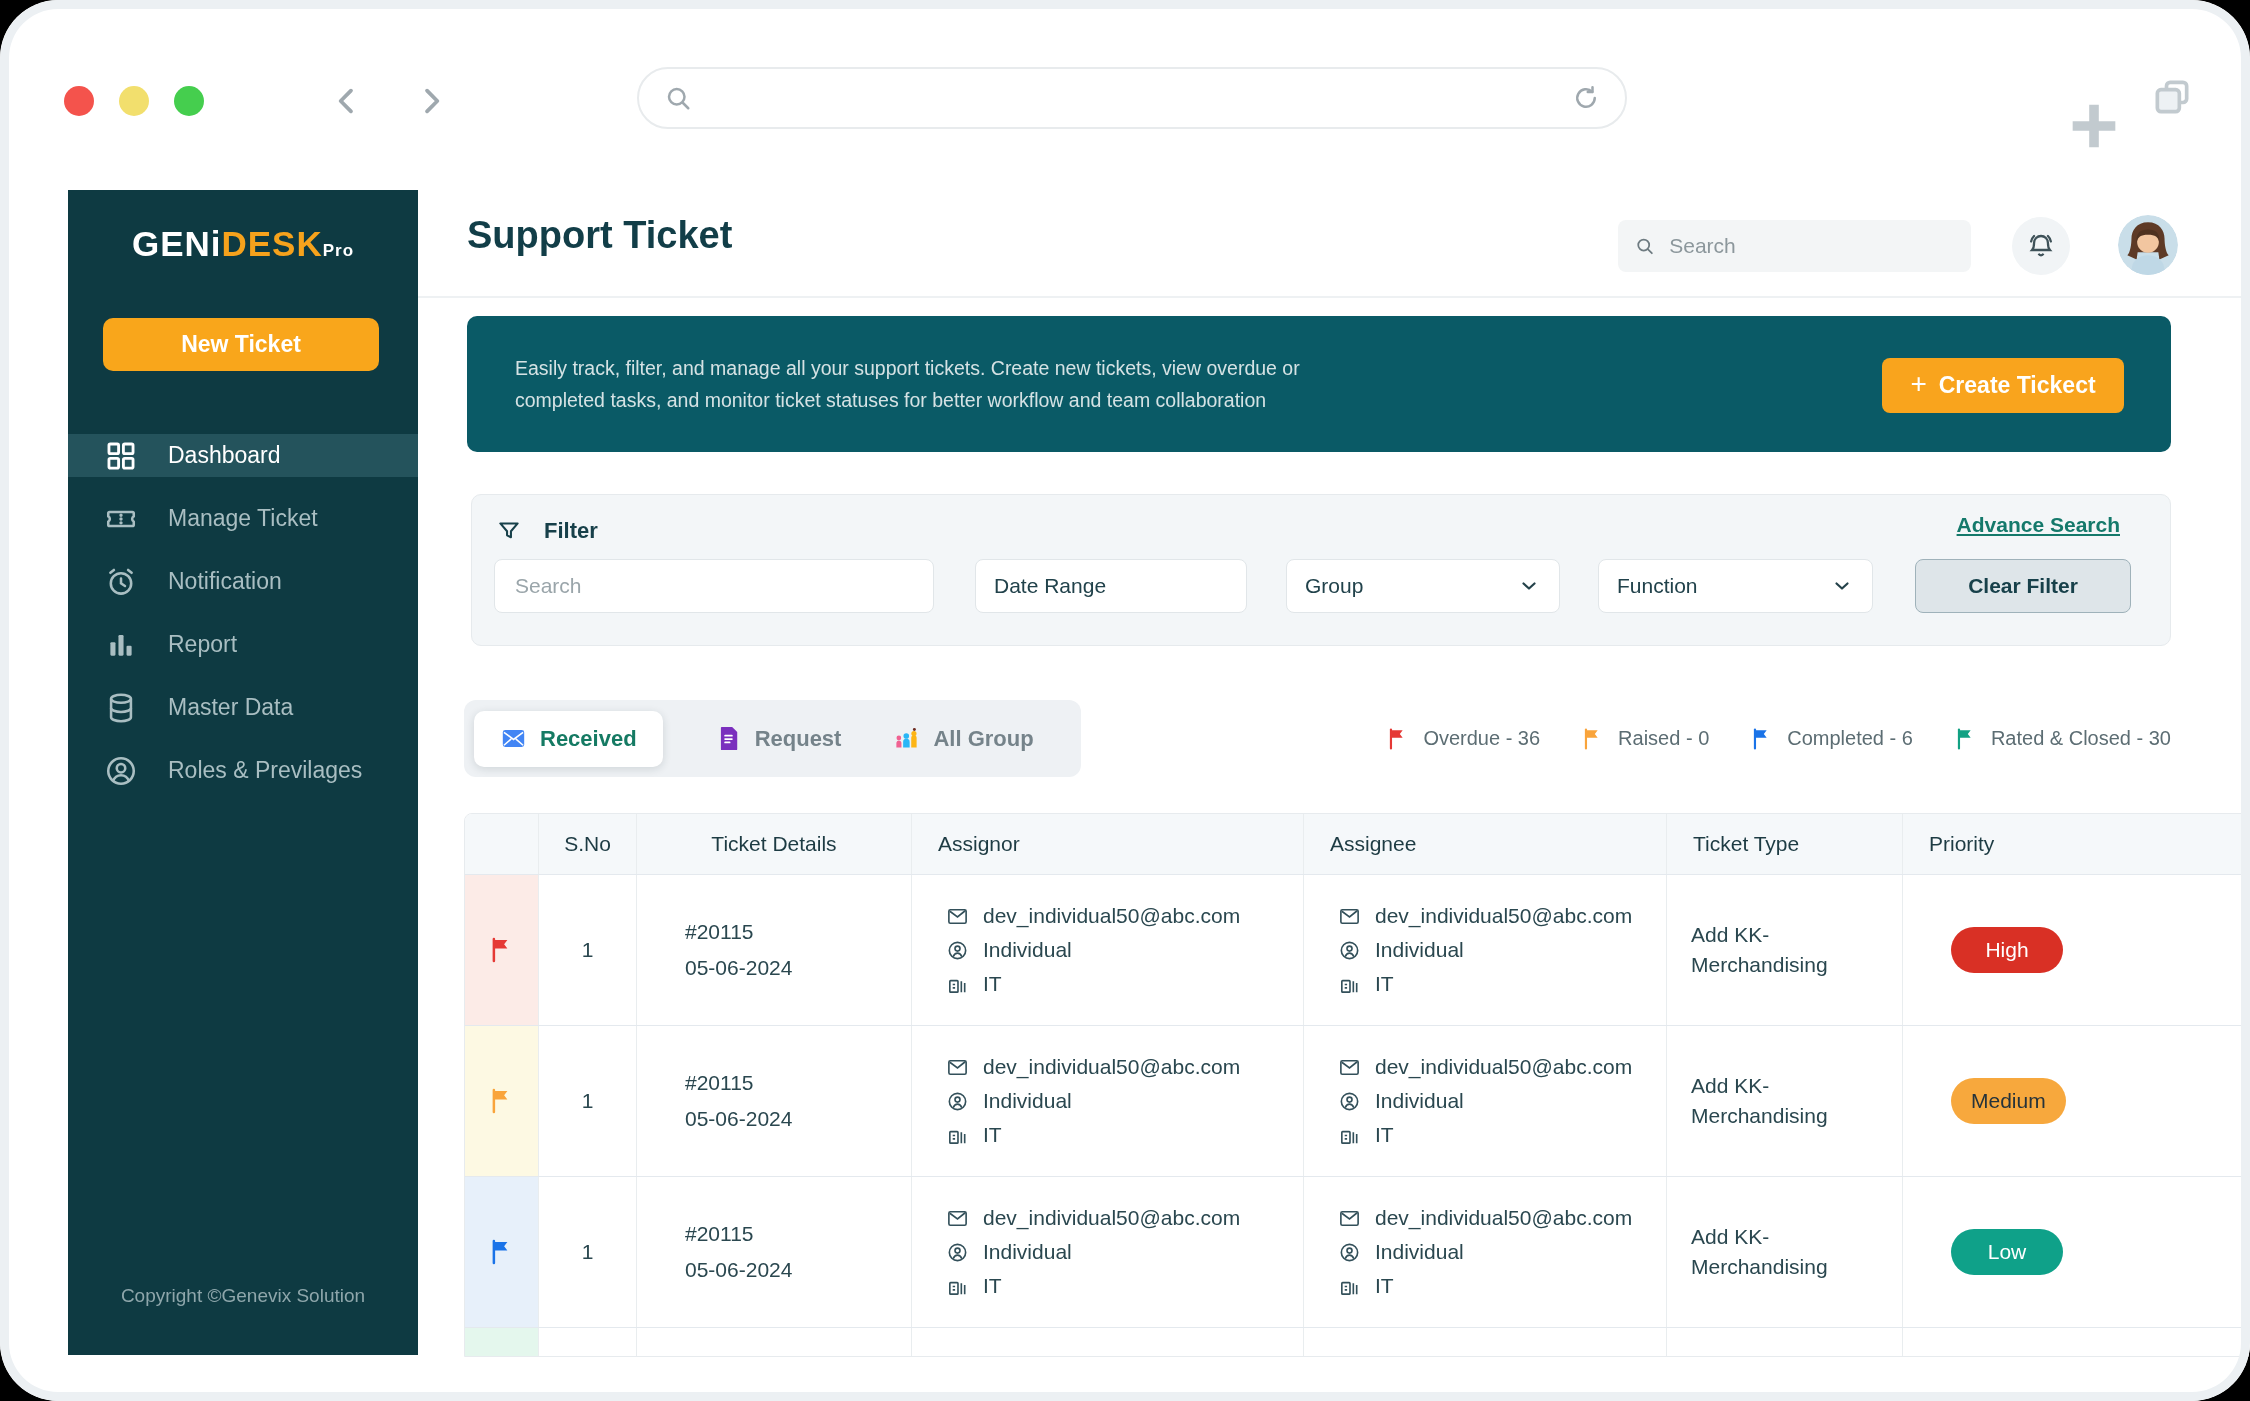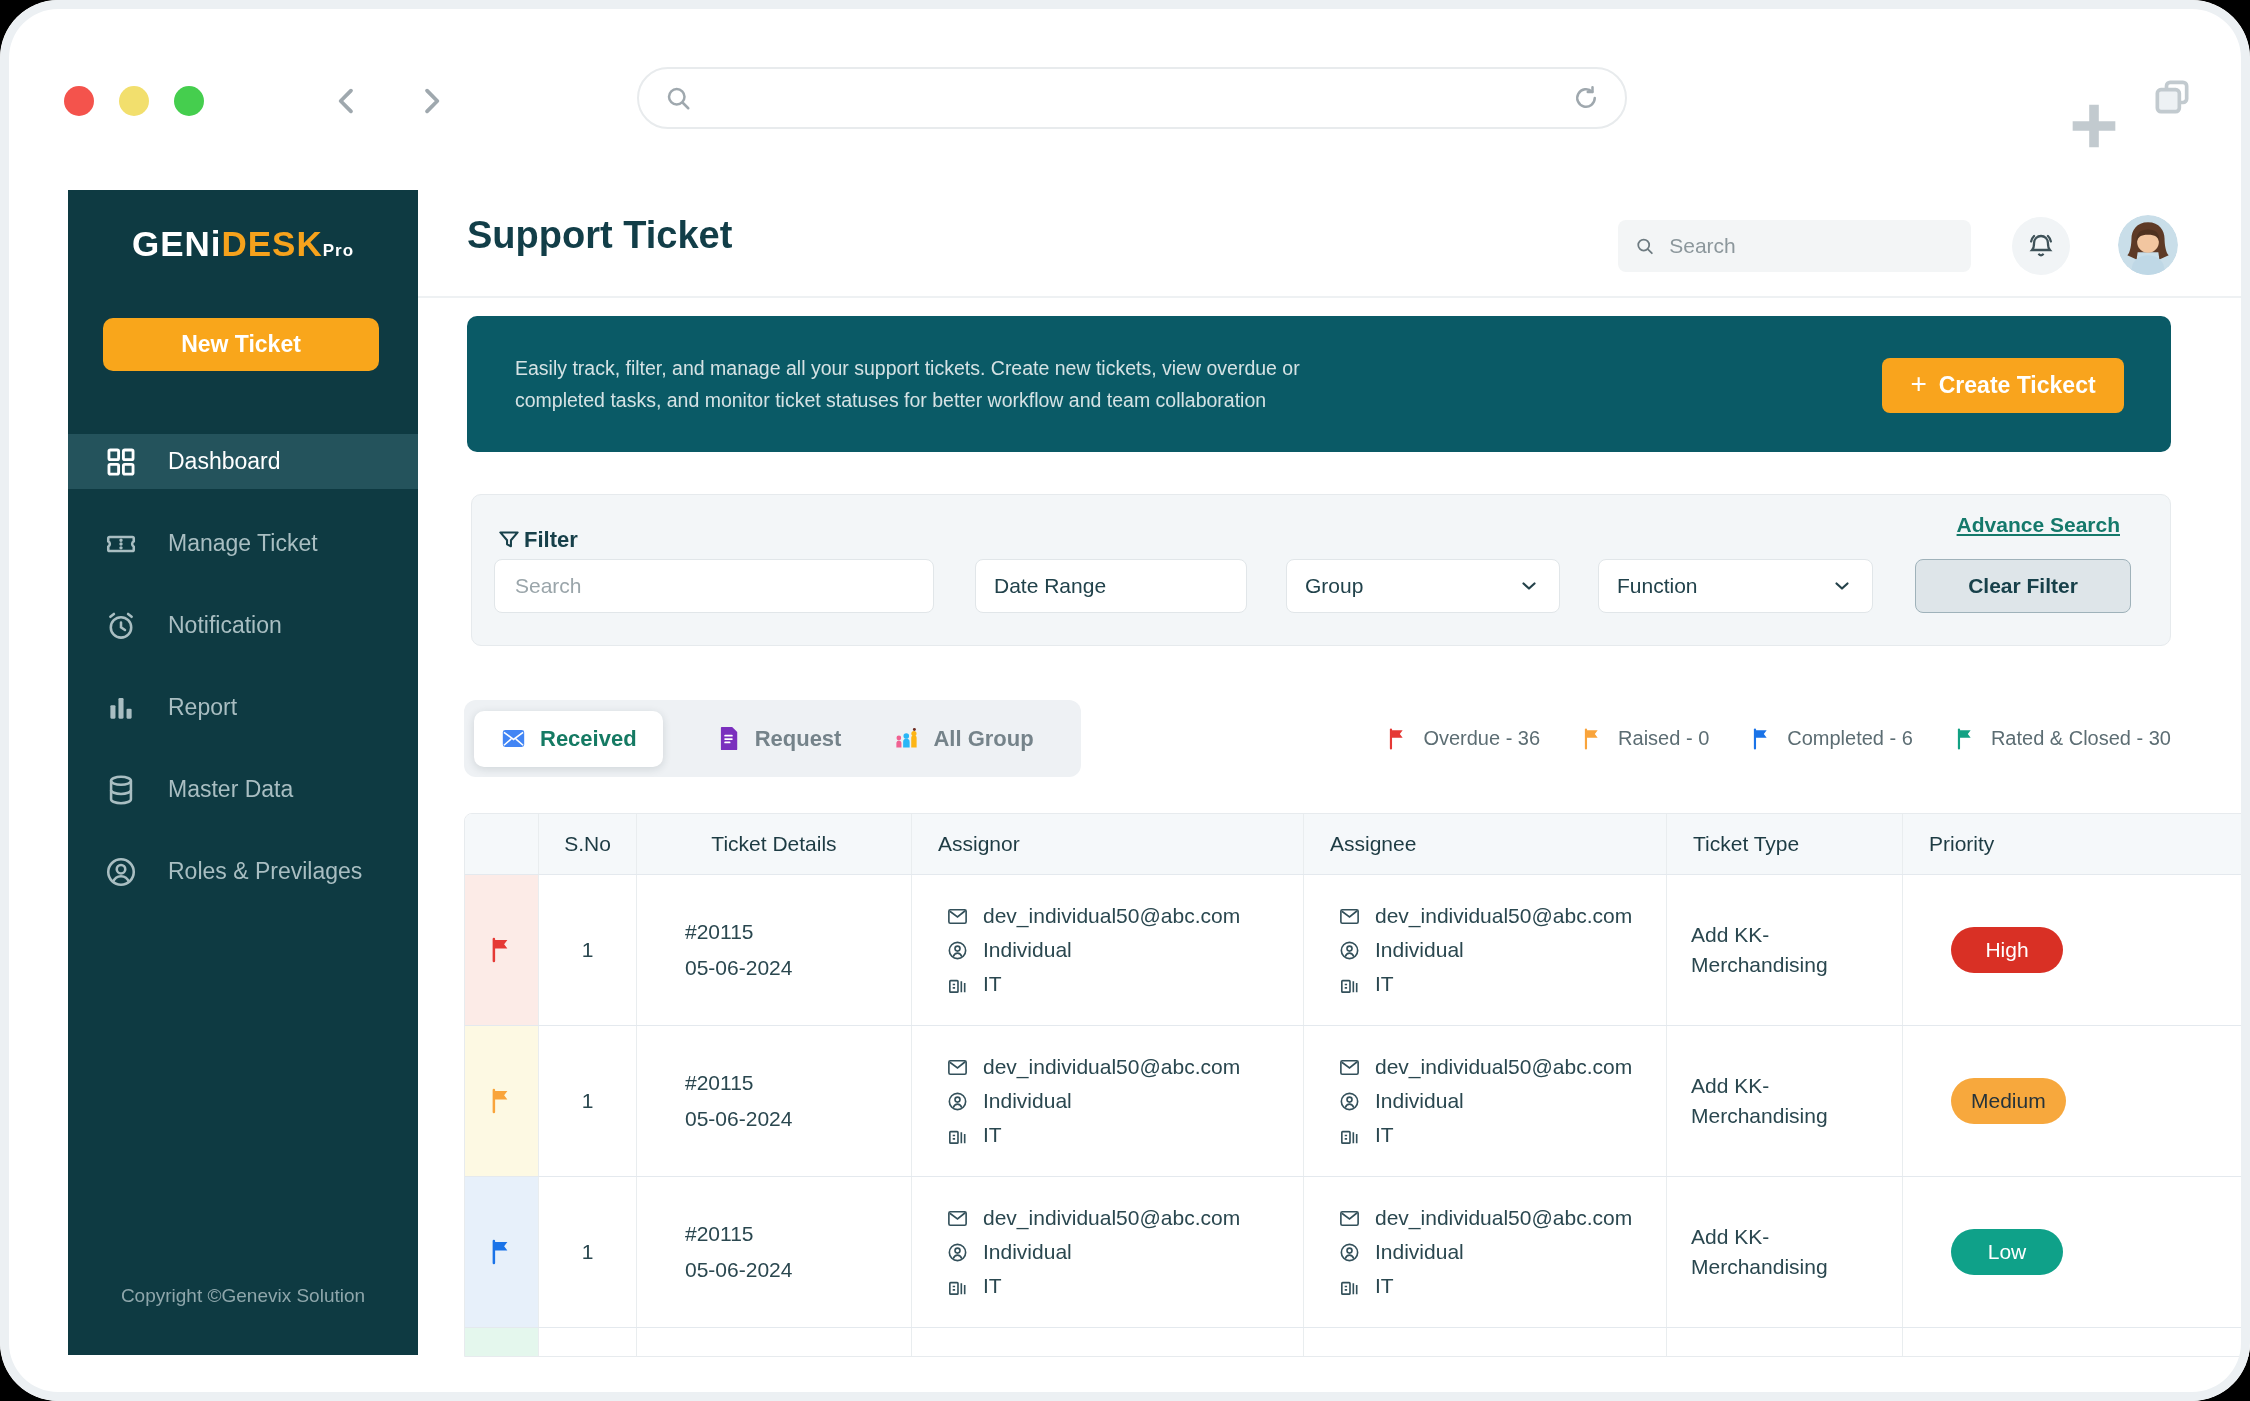--- a/index.html
+++ b/index.html
@@ -26,21 +26,21 @@
   
   .sidebar{left:68px;top:190px;width:350px;height:1165px;background:#0E3A42;}
   .logo{position:absolute;top:34px;left:0;width:100%;text-align:center;font-weight:bold;
     font-size:35px;letter-spacing:1px;color:#fff;}
   .logo .desk{color:#F6A21C;}
   .logo .pro{font-size:17px;color:#fff;font-weight:600;}
   .newticket{position:absolute;left:35px;top:128px;width:276px;height:53px;background:#F9A61B;
     border:none;border-radius:10px;color:#fff;font-size:23px;font-weight:bold;cursor:pointer;
     font-family:inherit;}
   .nav{position:absolute;top:244px;left:0;width:100%;}
-  .nav-item{height:55px;margin-bottom:27px;display:flex;align-items:center;cursor:pointer;
+  .nav-item{height:43px;margin-bottom:20px;display:flex;align-items:center;cursor:pointer;
     color:#A9BEC2;font-size:23px;}
   .nav-item .icon{width:34px;height:34px;margin-left:36px;margin-right:30px;}
   .nav-item.active{background:#24535C;color:#fff;}
   .copyright{position:absolute;bottom:48px;width:100%;text-align:center;color:#8EA6AB;font-size:19px;}
 
   
   .pagetitle{left:467px;top:214px;font-size:38px;font-weight:bold;color:#123E48;}
   .hsearch{left:1618px;top:220px;width:353px;height:52px;background:#F3F5F6;border-radius:8px;
     display:flex;align-items:center;padding:0 16px;box-sizing:border-box;gap:12px;}
   .hsearch .icon{width:24px;height:24px;color:#6E7B81;}
@@ -58,21 +58,21 @@
   .banner-text{position:absolute;left:48px;top:50%;transform:translateY(-50%);width:850px;
     color:#D5E2E4;font-size:19.5px;line-height:1.65;}
   .createbtn{position:absolute;right:47px;top:42px;width:242px;height:55px;background:#F9A41D;
     border:none;border-radius:8px;color:#fff;font-size:23px;font-weight:600;cursor:pointer;
     display:flex;align-items:center;justify-content:center;gap:12px;font-family:inherit;}
   .createbtn .plus{font-size:28px;font-weight:400;margin-top:-3px;}
 
   
   .filtercard{left:471px;top:494px;width:1700px;height:152px;background:#F3F6F8;
     border:1px solid #E6EAED;border-radius:10px;box-sizing:border-box;}
-  .filterhead{position:absolute;left:24px;top:32px;display:flex;align-items:center;gap:2px;
+  .filterhead{position:absolute;left:24px;top:23px;display:flex;align-items:center;gap:22px;
     color:#17404A;font-size:22px;font-weight:bold;}
   .filterhead .icon{width:26px;height:26px;color:#17404A;}
   .advsearch{position:absolute;right:50px;top:18px;color:#14796B;font-size:21px;font-weight:600;
     text-decoration:underline;cursor:pointer;}
   .fld{position:absolute;top:64px;height:54px;background:#fff;border:1.5px solid #E1E6E9;
     border-radius:8px;box-sizing:border-box;display:flex;align-items:center;padding:0 18px;
     font-size:21px;color:#21424B;cursor:pointer;}
   .fld input{border:none;outline:none;width:100%;font-size:21px;font-family:inherit;color:#34454c;}
   .fld input::placeholder{color:#9AA5AA;}
   .f-search{left:22px;width:440px;cursor:text;}

